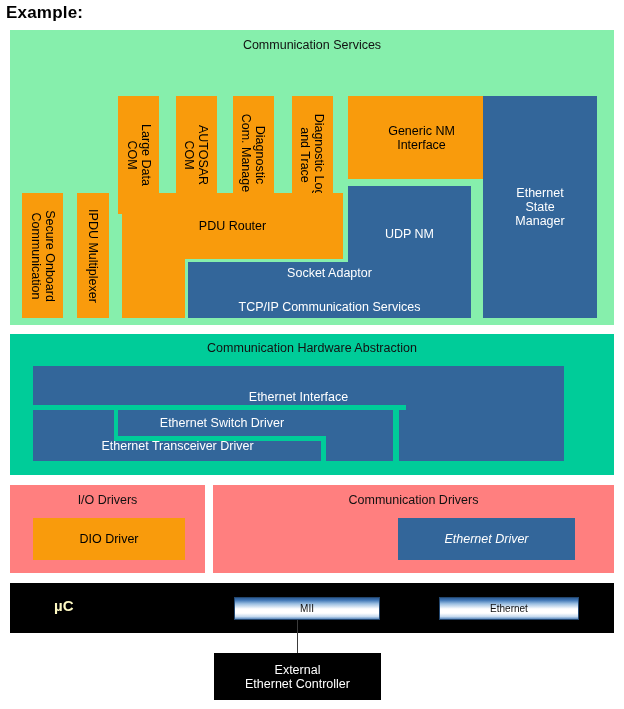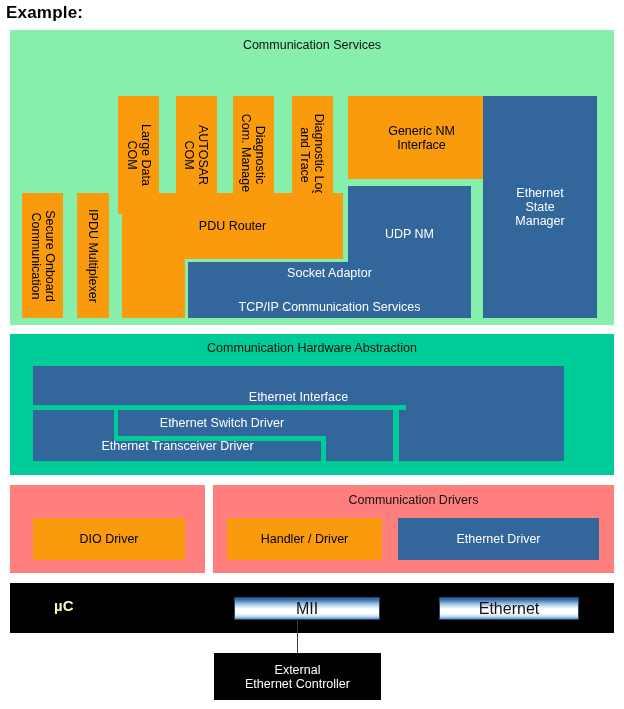--- a/index.html
+++ b/index.html
@@ -73,21 +73,21 @@
   
   .lshape-part { position: absolute; background: #F99B0C; }
 
   
   .chip {
     position: absolute;
     box-sizing: border-box;
     display: flex;
     align-items: center;
     justify-content: center;
-    font-size: 16px;
+    font-size: 10px;
     color: #111;
     background: linear-gradient(to bottom,
         #2f5d96 0%,
         #3f76b5 10%,
         #9cc0e2 28%,
         #ffffff 52%,
         #ffffff 72%,
         #c8dcf0 88%,
         #5d8cc0 100%);
     border: 1px solid #23476f;
@@ -196,31 +196,29 @@
     <div class="abs" style="left:311px; top:102px; width:5px; height:25px; background:#00CC99;"></div>
 
     <div class="box blue" style="left:108px; top:76px; width:208px; height:26px;">
       <span>Ethernet Switch Driver</span>
     </div>
 
     <div class="abs" style="left:383px; top:76px; width:6px; height:51px; background:#00CC99;"></div>
   </div>
 
   <div class="abs layer" style="left:10px; top:485px; width:195px; height:88px; background:#FF7F7F;">
+    <div class="layer-title" style="top:8px;">I/O Drivers</div>
     <div class="box orange" style="left:23px; top:33px; width:152px; height:42px;">
       <span>DIO Driver</span>
     </div>
   </div>
 
   <div class="abs layer" style="left:213px; top:485px; width:401px; height:88px; background:#FF7F7F;">
     <div class="layer-title" style="top:8px;">Communication Drivers</div>
-    <div class="box orange" style="left:14px; top:33px; width:155px; height:42px;">
-      <span>Handler / Driver</span>
-    </div>
-    <div class="box blue" style="left:185px; top:33px; width:201px; height:42px;">
+    <div class="box blue" style="left:185px; top:33px; width:177px; height:42px;font-style:italic;">
       <span>Ethernet Driver</span>
     </div>
   </div>
 
   <div class="abs layer" style="left:10px; top:583px; width:604px; height:50px; background:#000000;">
     <div class="abs" style="left:44px; top:14px; font-size:15px; font-weight:bold; color:#fef9c3; line-height:18px;">µC</div>
 
     <div class="chip" style="left:224px; top:14px; width:146px; height:23px;">
       <span>MII</span>
     </div>

